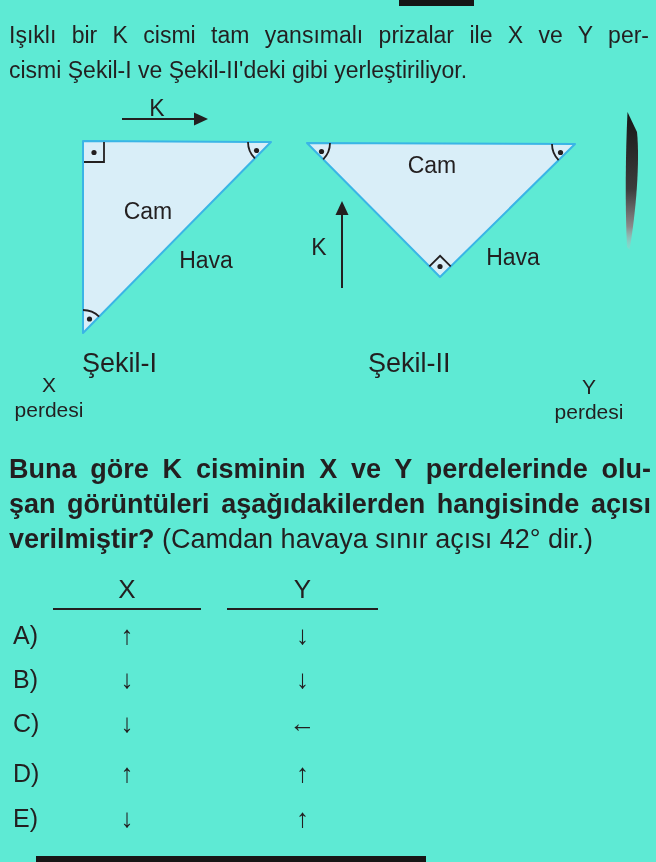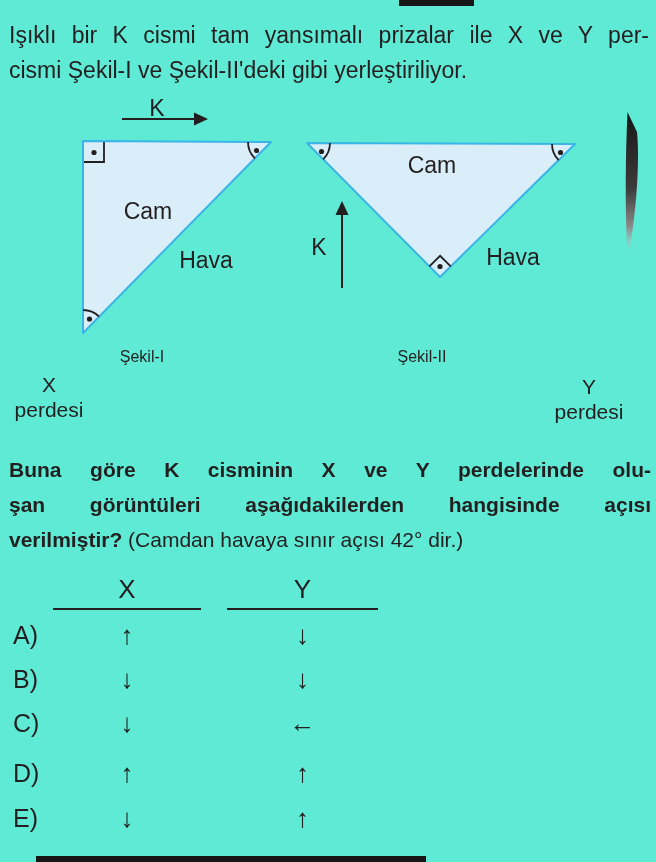--- a/index.html
+++ b/index.html
@@ -4,25 +4,25 @@
 <style>
   html,body{margin:0;padding:0;background:#ffffff;}
   .page{
     position:relative; width:656px; height:862px; background:#5eead4;
     font-family:"Liberation Sans", sans-serif; color:#231f20; overflow:hidden;
   }
   .abs{position:absolute;}
   .bar{background:#161616;}
   .intro{left:9px; top:18px; width:640px; font-size:23px; line-height:35px;}
   .intro .l1{text-align:justify; text-align-last:justify;}
-  .question{left:9px; top:452px; width:642px; font-size:21px; line-height:35px; font-weight:bold;}
+  .question{left:9px; top:452px; width:642px; font-size:27px; line-height:35px; font-weight:bold;}
   .question .l1,.question .l2{text-align:justify; text-align-last:justify;}
   .question .normal{font-weight:normal;}
   .diaglabel{font-size:23px; text-align:center; z-index:2;}
-  .caption{font-size:16px; text-align:center; z-index:2;}
+  .caption{font-size:27px; text-align:left; z-index:2;}
   .screenlabel{font-size:21px; text-align:center; line-height:25px; z-index:2;}
   svg.diagram{position:absolute; left:0; top:0; z-index:1; pointer-events:none;}
   
   .opt-header{top:574px; height:34px; font-size:26px; text-align:center;
               border-bottom:2px solid #231f20; z-index:2;}
   .opt-row{height:36px; z-index:2;}
   .opt-letter{left:13px; width:52px; font-size:25px;}
   .opt-cell{text-align:center; font-size:26px;}
   .colx{left:53px; width:148px;}
   .coly{left:227px; width:151px;}
@@ -99,21 +99,21 @@
   </svg>
 
   <div class="abs diaglabel" style="left:137px; top:95px; width:40px;">K</div>
   <div class="abs diaglabel" style="left:108px; top:198px; width:80px;">Cam</div>
   <div class="abs diaglabel" style="left:166px; top:247px; width:80px;">Hava</div>
   <div class="abs diaglabel" style="left:392px; top:152px; width:80px;">Cam</div>
   <div class="abs diaglabel" style="left:473px; top:244px; width:80px;">Hava</div>
   <div class="abs diaglabel" style="left:299px; top:234px; width:40px;">K</div>
 
   <div class="abs caption" style="left:82px; top:348px; width:120px;">Şekil-I</div>
-  <div class="abs caption" style="left:360px; top:348px; width:124px;">Şekil-II</div>
+  <div class="abs caption" style="left:368px; top:348px; width:124px;">Şekil-II</div>
 
   <div class="abs screenlabel" style="left:8px; top:372px; width:82px;">
     <div>X</div>
     <div>perdesi</div>
   </div>
   <div class="abs screenlabel" style="left:546px; top:374px; width:86px;">
     <div>Y</div>
     <div>perdesi</div>
   </div>
 

